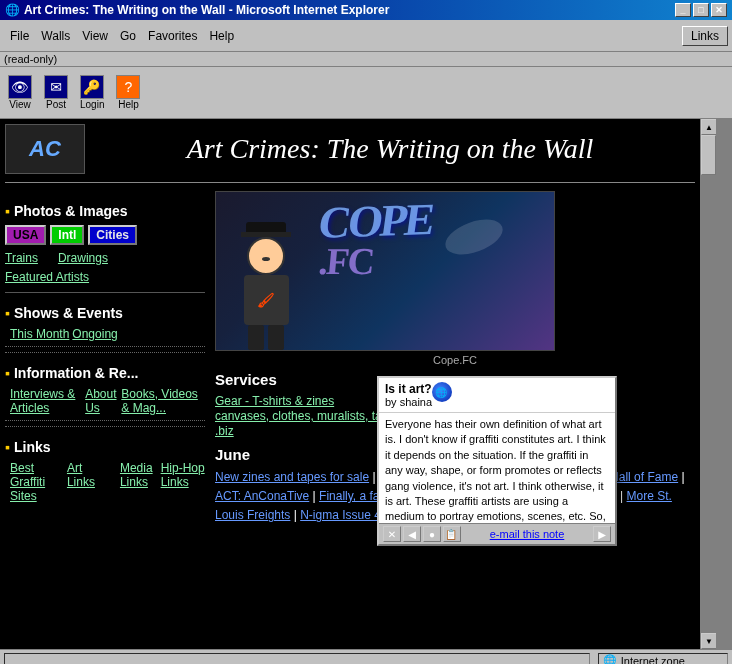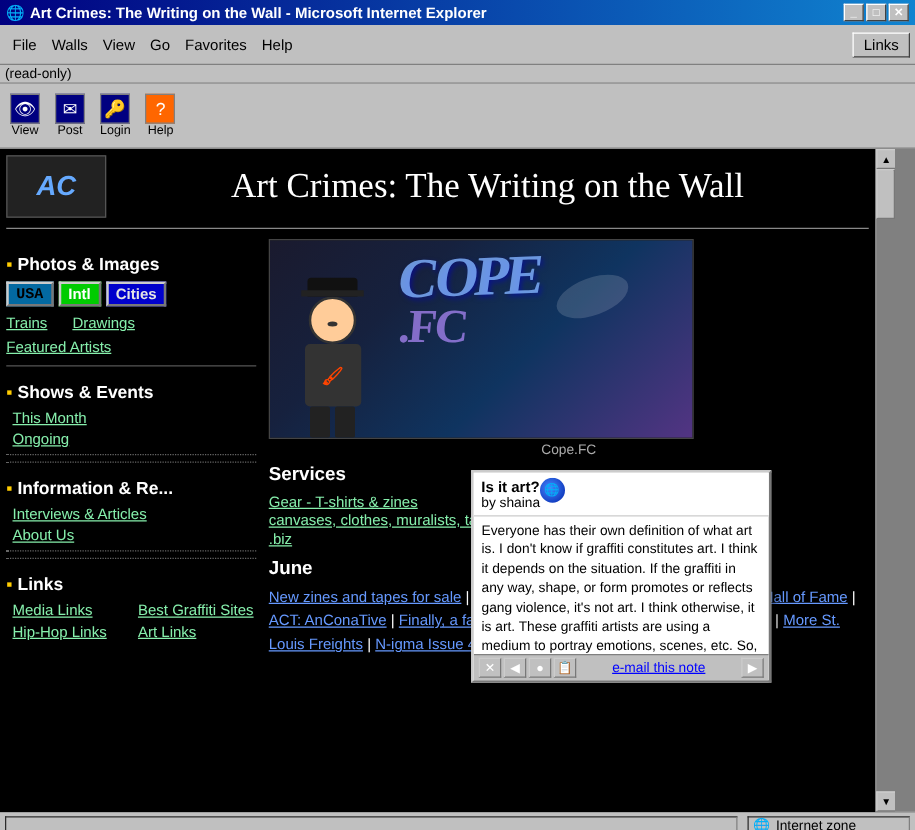--- a/index.html
+++ b/index.html
@@ -113,20 +113,21 @@
       font-style: italic;
       font-size: 18px;
       font-weight: bold;
     }
     .site-title {
       font-size: 28px;
       color: white;
       text-align: center;
       flex: 1;
       font-family: serif;
+      font-style: italic;
     }
 
     
     .main-layout {
       display: flex;
       gap: 10px;
     }
     .left-col {
       width: 200px;
       flex-shrink: 0;
@@ -158,25 +159,25 @@
     .tag-btn {
       display: inline-block;
       padding: 1px 6px;
       font-size: 12px;
       font-weight: bold;
       color: black;
       cursor: pointer;
       border: 2px outset #ccc;
       text-decoration: none;
     }
-    .tag-btn.yellow { background: #0369a1; font-family: Liberation Mono, monospace; }
+    .tag-btn.yellow { background: #a21caf; }
     .tag-btn.green { background: #00cc00; color: white; }
     .tag-btn.blue { background: #0000cc; color: #e5e5e5; }
 
-    .nav-links { display: flex; flex-direction: column; gap: 3px; margin-left: 5px; }
+    .nav-links { display: flex; flex-direction: row; gap: 3px; margin-left: 5px; }
     .nav-link-row { display: flex; gap: 20px; }
 
     
     .graffiti-area {
       width: 340px;
       height: 160px;
       background: linear-gradient(135deg, #1a1a2e 0%, #16213e 30%, #0f3460 60%, #533483 100%);
       position: relative;
       display: flex;
       align-items: flex-end;
@@ -408,38 +409,39 @@
           <hr class="dotted-divider">
           <hr class="dotted-divider">
 
           <div>
             <div class="section-heading">
               <span>Information &amp; Re...</span>
             </div>
             <div class="nav-links">
               <a>Interviews &amp; Articles</a>
               <a>About Us</a>
+              <a>Books, Videos &amp; Mag...</a>
             </div>
           </div>
 
           <hr class="dotted-divider">
           <hr class="dotted-divider">
 
           <div>
             <div class="section-heading">
               <span>Links</span>
             </div>
             <div style="display:flex; gap:20px;">
               <div class="nav-links">
+                <a>Best Graffiti Sites</a>
+                <a>Art Links</a>
+              </div>
+              <div class="nav-links">
                 <a>Media Links</a>
                 <a>Hip-Hop Links</a>
-              </div>
-              <div class="nav-links">
-                <a>Best Graffiti Sites</a>
-                <a>Art Links</a>
               </div>
             </div>
           </div>
 
         </div>
 
         <div class="right-col" style="position:relative;">
 
           <div class="graffiti-area">
 

